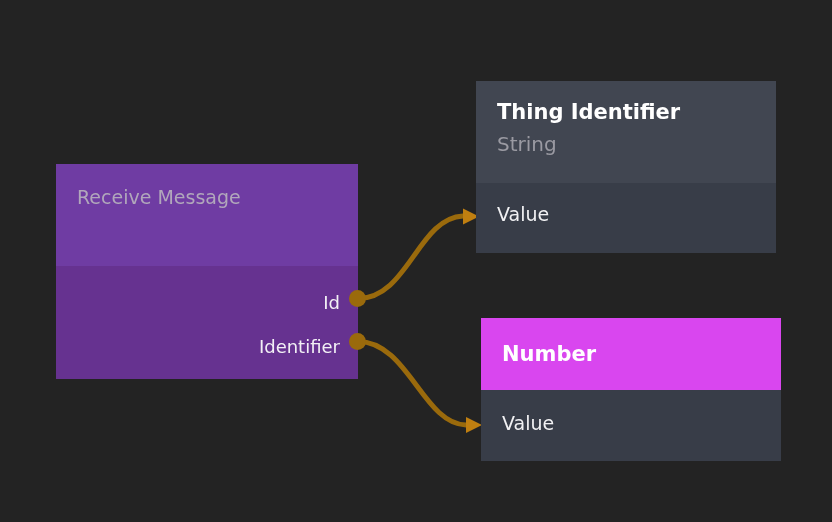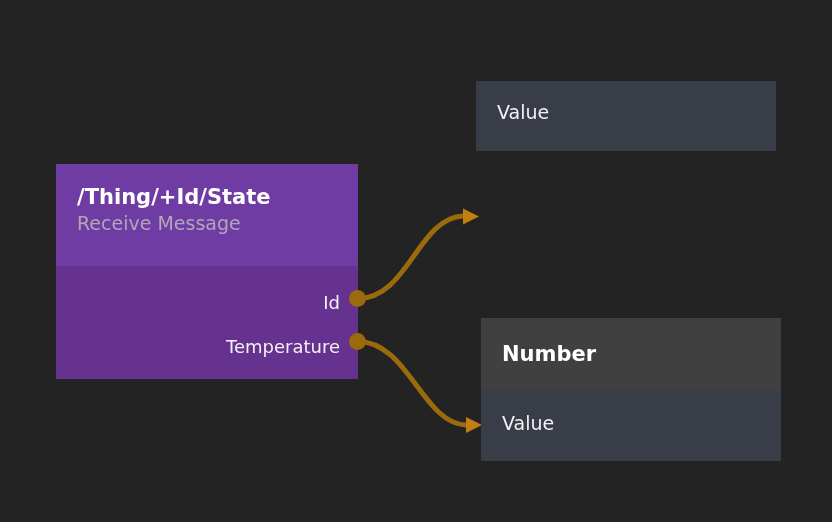--- a/index.html
+++ b/index.html
@@ -133,21 +133,21 @@
   }
 
   #node-number {
     left: 481px;
     top: 318px;
     width: 300px;
     height: 143px;
   }
   #node-number .node-header {
     height: 72px;
-    background: #404040;
+    background: #d946ef;
     padding: 23px 0 0 21px;
   }
   #node-number .node-body {
     height: 71px;
     background: #383d48;
     padding: 22px 0 0 21px;
   }
   #node-number .node-title {
     font-size: 21px;
     line-height: 27px;
@@ -169,37 +169,40 @@
     <g fill="none" stroke="#9a6a0c" stroke-width="5" stroke-linecap="round">
       <path d="M 358 298.5 C 408 298.5, 418 218, 463 216"></path>
       <path d="M 358 341.5 C 408 341.5, 423 424, 466 425"></path>
     </g>
     <polygon points="463,208.5 479,216.5 463,224.5" fill="#c07f10"></polygon>
     <polygon points="466,417 482,425 466,433" fill="#c07f10"></polygon>
   </svg>
 
   <div class="node" id="node-receive-message">
     <div class="node-header">
-      <div class="node-title">/Thing/+Id/State</div>
       <div class="node-subtitle">Receive Message</div>
     </div>
     <div class="node-body">
       <div class="out-port" id="port-id">
         <span class="out-port-label">Id</span>
       </div>
       <div class="out-port" id="port-temp">
-        <span class="out-port-label">Temperature</span>
+        <span class="out-port-label">Identifier</span>
       </div>
     </div>
   </div>
 
   <div class="port-dot" id="dot-id"></div>
   <div class="port-dot" id="dot-temp"></div>
 
   <div class="node" id="node-thing-identifier">
+    <div class="node-header">
+      <div class="node-title">Thing Identifier</div>
+      <div class="node-subtitle">String</div>
+    </div>
     <div class="node-body">
       <span class="in-port-label">Value</span>
     </div>
   </div>
 
   <div class="node" id="node-number">
     <div class="node-header">
       <div class="node-title">Number</div>
     </div>
     <div class="node-body">

